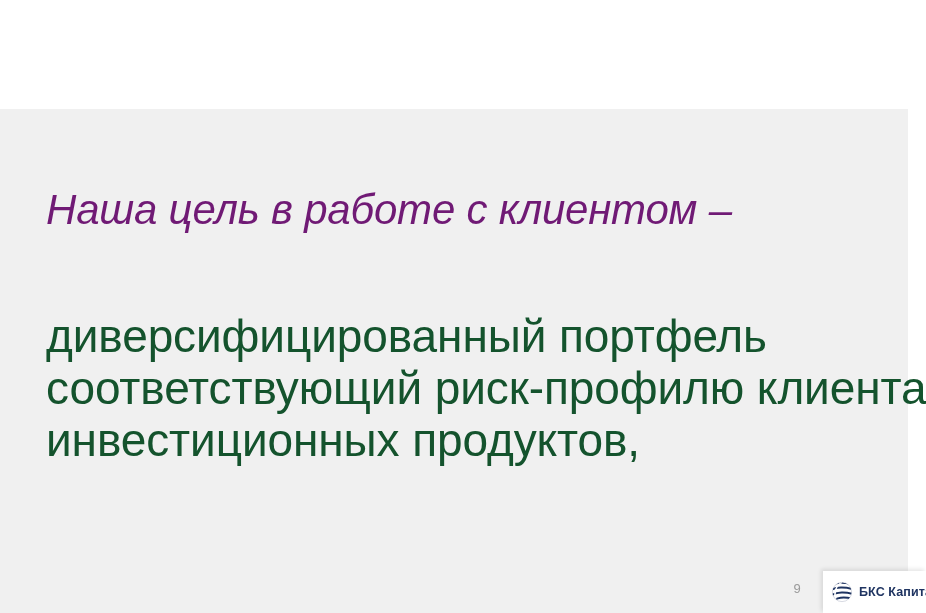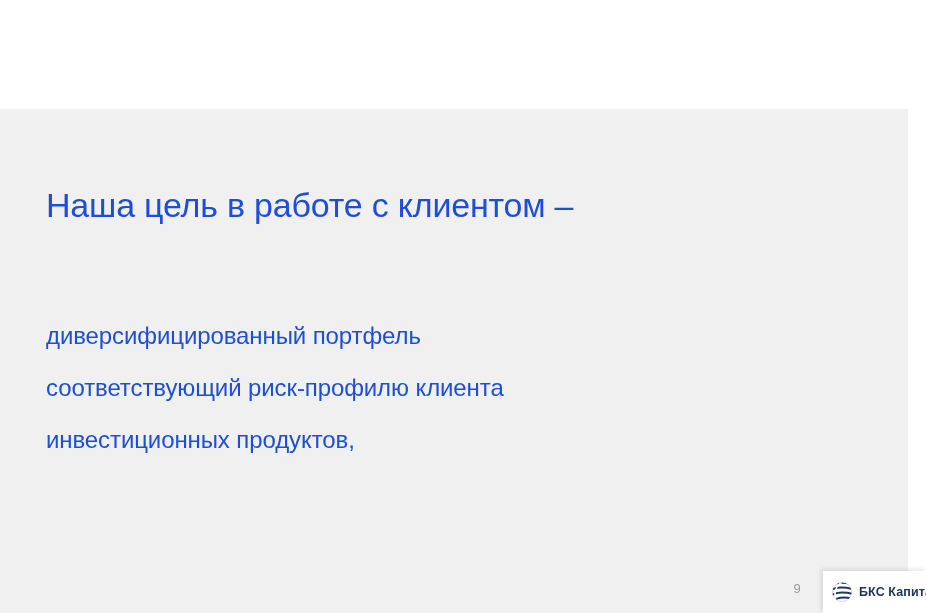--- a/index.html
+++ b/index.html
@@ -63,35 +63,36 @@
     width: 18px;
     height: 504px;
     background: #ffffff;
   }
 
   .title {
     position: absolute;
     left: 46px;
     top: 186px;
     width: 820px;
-    color: #1d4ed8;
-    font-size: 34px;
+    color: #701a75;
+    font-size: 42px;
     font-weight: 300;
     line-height: 1.15;
     letter-spacing: -0.2px;
     white-space: nowrap;
+    font-style: italic;
   }
 
   .body-block {
     position: absolute;
     left: 46px;
     top: 310px;
     width: 830px;
-    color: #1d4ed8;
-    font-size: 24px;
+    color: #14532d;
+    font-size: 46px;
     font-weight: 300;
     line-height: 52px;
     letter-spacing: -0.1px;
   }
   .body-line {
     display: block;
     white-space: nowrap;
   }
 
   .page-number {

